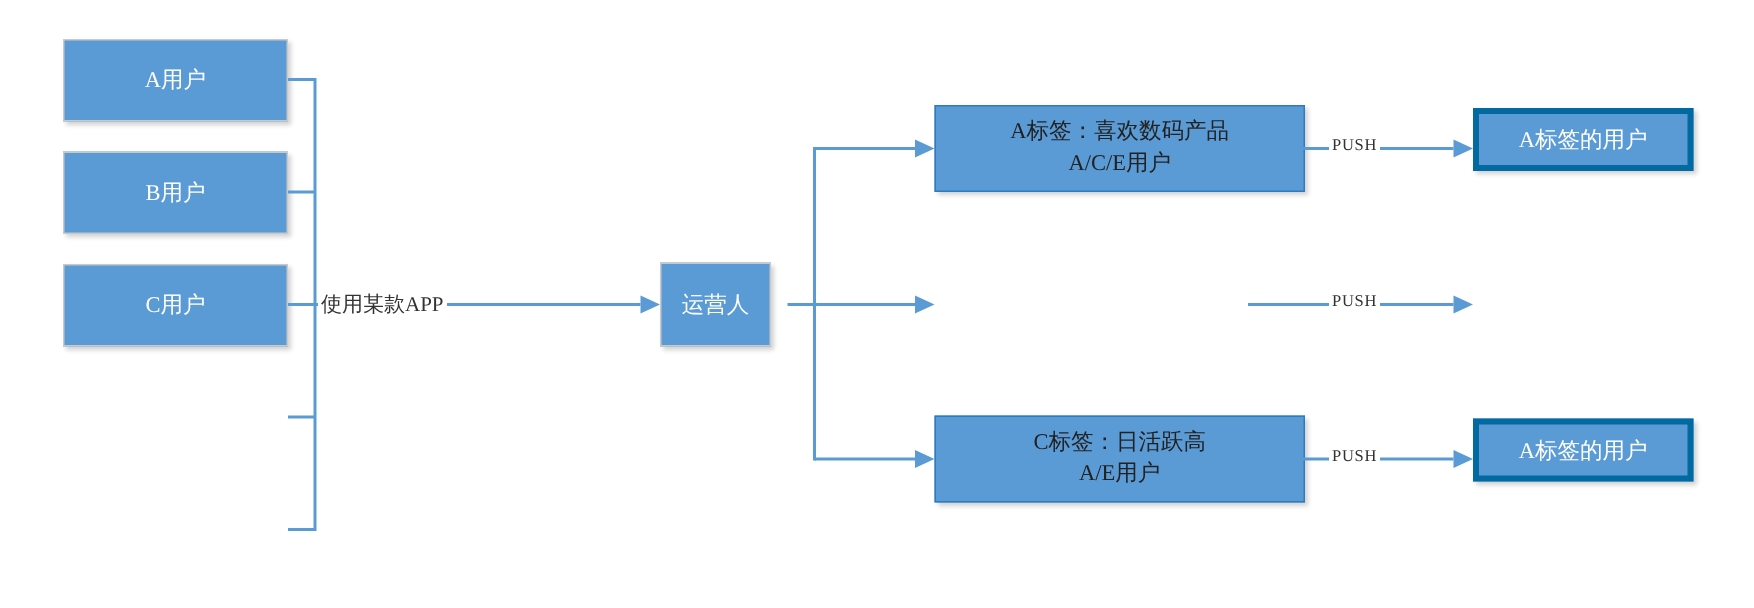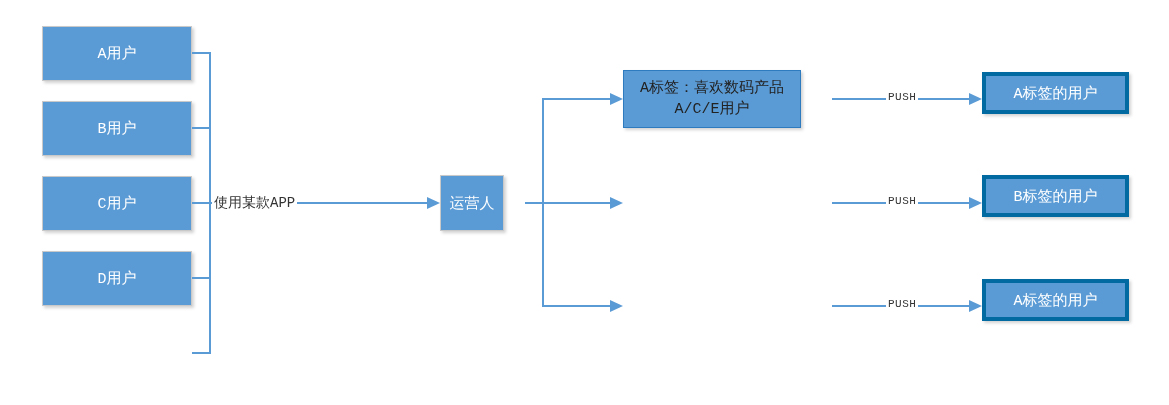--- a/index.html
+++ b/index.html
@@ -1,42 +1,42 @@
 <!DOCTYPE html>
 <html><head>
 <meta charset="utf-8">
 <style>
   html,body{margin:0;padding:0;background:#ffffff;}
   .canvas{
     position:relative;
     width:1169px;height:405px;
     background:#ffffff;
-    font-family:Liberation Mono, monospace;
+    font-family:Liberation Serif, serif;
     overflow:hidden;
   }
   .box{
     position:absolute;
     background:#5b9bd5;
     display:flex;align-items:center;justify-content:center;
     box-sizing:border-box;
     box-shadow:2px 2px 3px rgba(0,0,0,0.18);
     text-align:center;
   }
   .box.user{
     left:42px;width:150px;height:55px;
     border:1px solid #c9c9c9;
     color:#ffffff;font-size:15px;
   }
   .box.operator{
-    left:440px;top:175px;width:64px;height:56px;
+    left:440px;top:175px;width:74px;height:56px;
     border:1px solid #c9c9c9;
     color:#ffffff;font-size:15px;
   }
   .box.tag{
-    left:623px;width:178px;height:58px;
+    left:623px;width:247px;height:58px;
     border:1px solid #2f7bbf;
     color:#222222;font-size:15px;line-height:21px;
     flex-direction:column;
   }
   .box.result{
     left:982px;width:147px;height:42px;
     border:4px solid #0369a1;
     color:#ffffff;font-size:15px;
   }
   .hline{position:absolute;height:2px;background:#5b9bd5;}
@@ -64,23 +64,20 @@
 
   <div class="box user" style="top:26px">
       <span>A用户</span>
     </div>
   <div class="box user" style="top:101px">
       <span>B用户</span>
     </div>
   <div class="box user" style="top:176px">
       <span>C用户</span>
     </div>
-  <div class="box user" style="top:251px">
-      <span>D用户</span>
-    </div>
 
   <div class="hline" style="left:192px;top:52px;width:18px"></div>
   <div class="hline" style="left:192px;top:127px;width:18px"></div>
   <div class="hline" style="left:192px;top:202px;width:18px"></div>
   <div class="hline" style="left:192px;top:277px;width:18px"></div>
   <div class="hline" style="left:192px;top:352px;width:18px"></div>
   <div class="vline" style="left:209px;top:52px;height:302px"></div>
 
   <div class="hline" style="left:210px;top:202px;width:217px"></div>
   <div class="arrow-right" style="left:427px;top:197px"></div>
@@ -96,34 +93,35 @@
   <div class="hline" style="left:543px;top:202px;width:67px"></div>
   <div class="hline" style="left:543px;top:305px;width:67px"></div>
   <div class="arrow-right" style="left:610px;top:93px"></div>
   <div class="arrow-right" style="left:610px;top:197px"></div>
   <div class="arrow-right" style="left:610px;top:300px"></div>
 
   <div class="box tag" style="top:70px">
     <span>A标签：喜欢数码产品</span>
     <span>A/C/E用户</span>
   </div>
+  <div class="box tag" style="top:277px">
+    <span>C标签：日活跃高</span>
+    <span>A/E用户</span>
+  </div>
 
   <div class="hline" style="left:832px;top:98px;width:137px"></div>
   <div class="hline" style="left:832px;top:202px;width:137px"></div>
   <div class="hline" style="left:832px;top:305px;width:137px"></div>
   <div class="arrow-right" style="left:969px;top:93px"></div>
   <div class="arrow-right" style="left:969px;top:197px"></div>
   <div class="arrow-right" style="left:969px;top:300px"></div>
   <div class="edge-label push" style="top:91px">PUSH</div>
   <div class="edge-label push" style="top:195px">PUSH</div>
   <div class="edge-label push" style="top:298px">PUSH</div>
 
   <div class="box result" style="top:72px">
       <span>A标签的用户</span>
     </div>
-  <div class="box result" style="top:175px">
-      <span>B标签的用户</span>
-    </div>
   <div class="box result" style="top:279px">
       <span>A标签的用户</span>
     </div>
 
 </div>
 
 </body></html>

